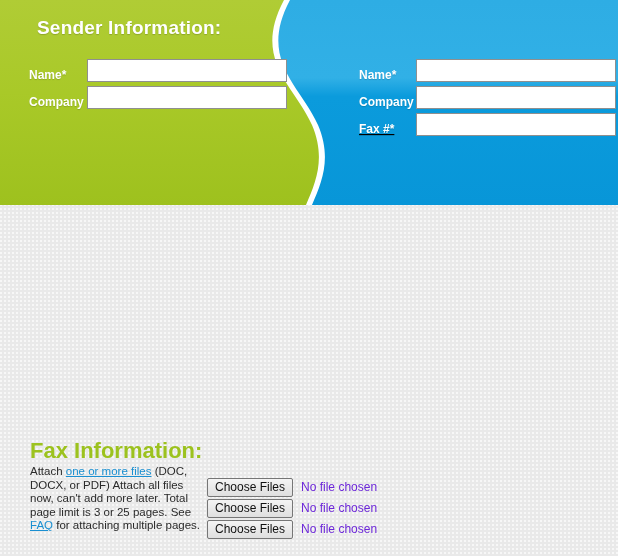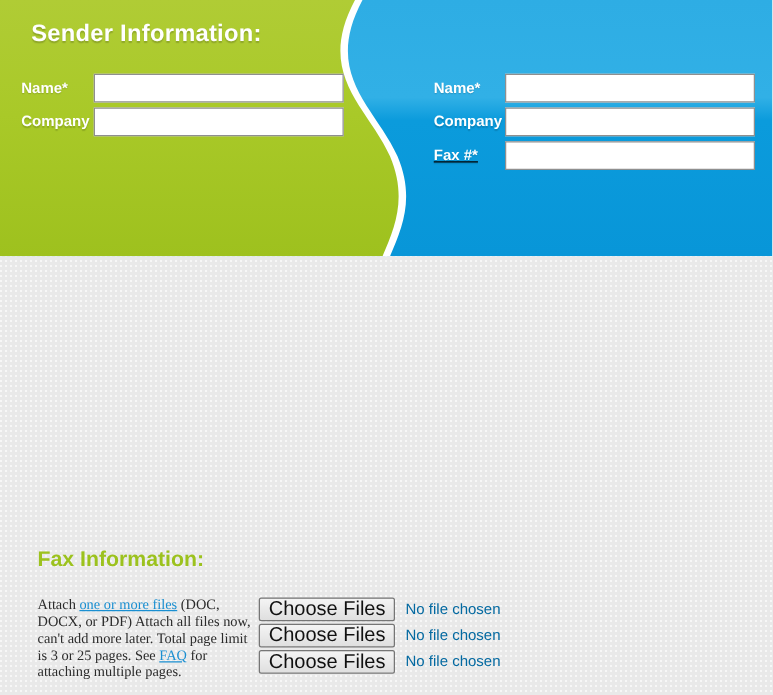--- a/index.html
+++ b/index.html
@@ -25,40 +25,40 @@
     background: #ffffff;
   }
   .header-svg {
     position: absolute;
     top: 0; left: 0;
     width: 618px; height: 205px;
     display: block;
   }
   .header-content {
     position: absolute;
-    top: 0; left: 0;
+    top: 0; left: 12px;
     width: 584px; height: 205px;
   }
 
   .panel-title {
     position: absolute;
     color: #ffffff;
     font-size: 19px;
     font-weight: bold;
     letter-spacing: .2px;
     text-shadow: 0 1px 1px rgba(0,0,0,0.18);
     white-space: nowrap;
   }
   .sender-title { left: 25px; top: 17px; }
   .receiver-title { left: 322px; top: 17px; }
 
   .field-row {
     position: absolute;
     display: flex;
-    align-items: center;
+    align-items: flex-end;
   }
   .field-label {
     color: #ffffff;
     font-size: 12px;
     font-weight: bold;
     line-height: 13px;
     text-shadow: 0 1px 1px rgba(0,0,0,0.16);
     white-space: pre-line;
   }
   .hdr-input {
@@ -80,63 +80,62 @@
 
   
   .main {
     position: relative;
     padding: 0;
   }
   .section-title {
     position: absolute;
     left: 30px; top: 233px;
     color: #9cc21e;
-    font-size: 17px;
+    font-size: 22px;
     font-weight: bold;
   }
 
   .desc-block {
     position: absolute;
-    left: 30px; top: 273px;
+    left: 30px; top: 260px;
     width: 175px;
     font-size: 11.5px;
     line-height: 13.6px;
     color: #2b2b2b;
-    font-family: Liberation Serif, serif;
   }
   .desc-block a {
     color: #1a8fd1;
     text-decoration: underline;
   }
 
   .files-col {
     position: absolute;
     left: 207px; top: 272px;
   }
   .file-row {
     display: flex;
     align-items: center;
     height: 20px;
     margin-bottom: 1px;
   }
   .choose-btn {
     border: 1px solid #767676;
     border-radius: 2px;
     background: linear-gradient(#f4f4f4, #dfdfdf);
-    font-size: 16px;
+    font-size: 12px;
     font-family: "Liberation Sans", sans-serif;
     color: #111;
     padding: 1px 7px;
     height: 19px;
     line-height: 15px;
     cursor: pointer;
   }
   .no-file {
     font-size: 12px;
-    color: #0369a1;
+    color: #6d28d9;
     margin-left: 8px;
     white-space: nowrap;
   }
 </style>
 </head>
 <body>
 
 <div class="header">
 
   <svg class="header-svg" viewBox="0 0 618 205" preserveAspectRatio="none">

